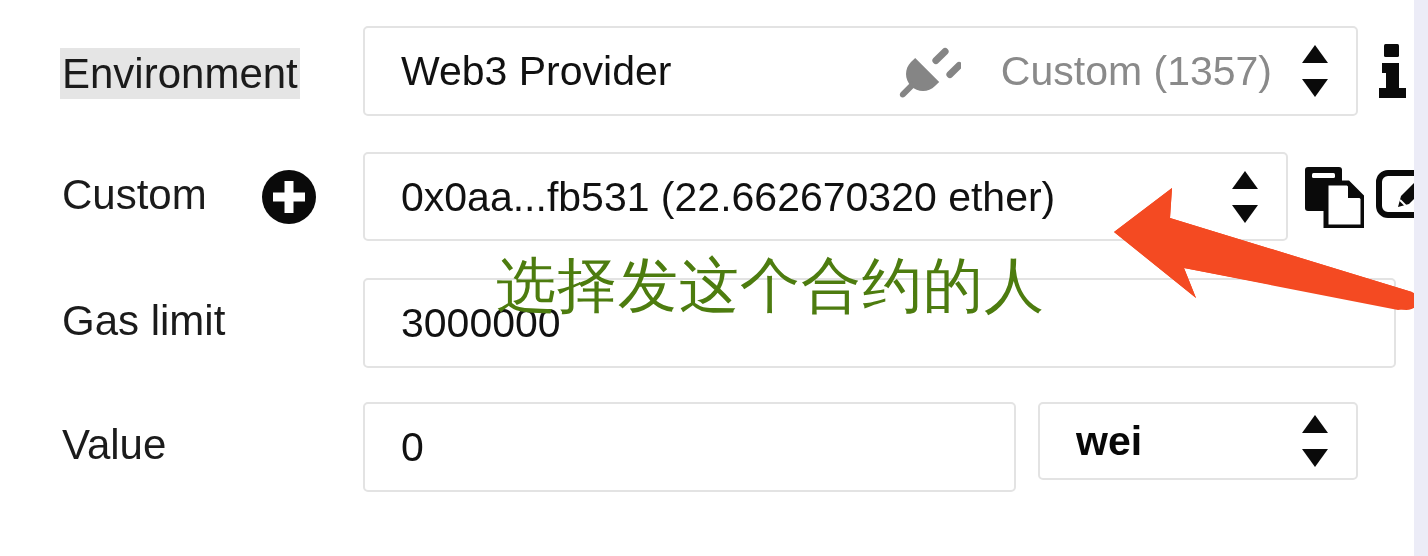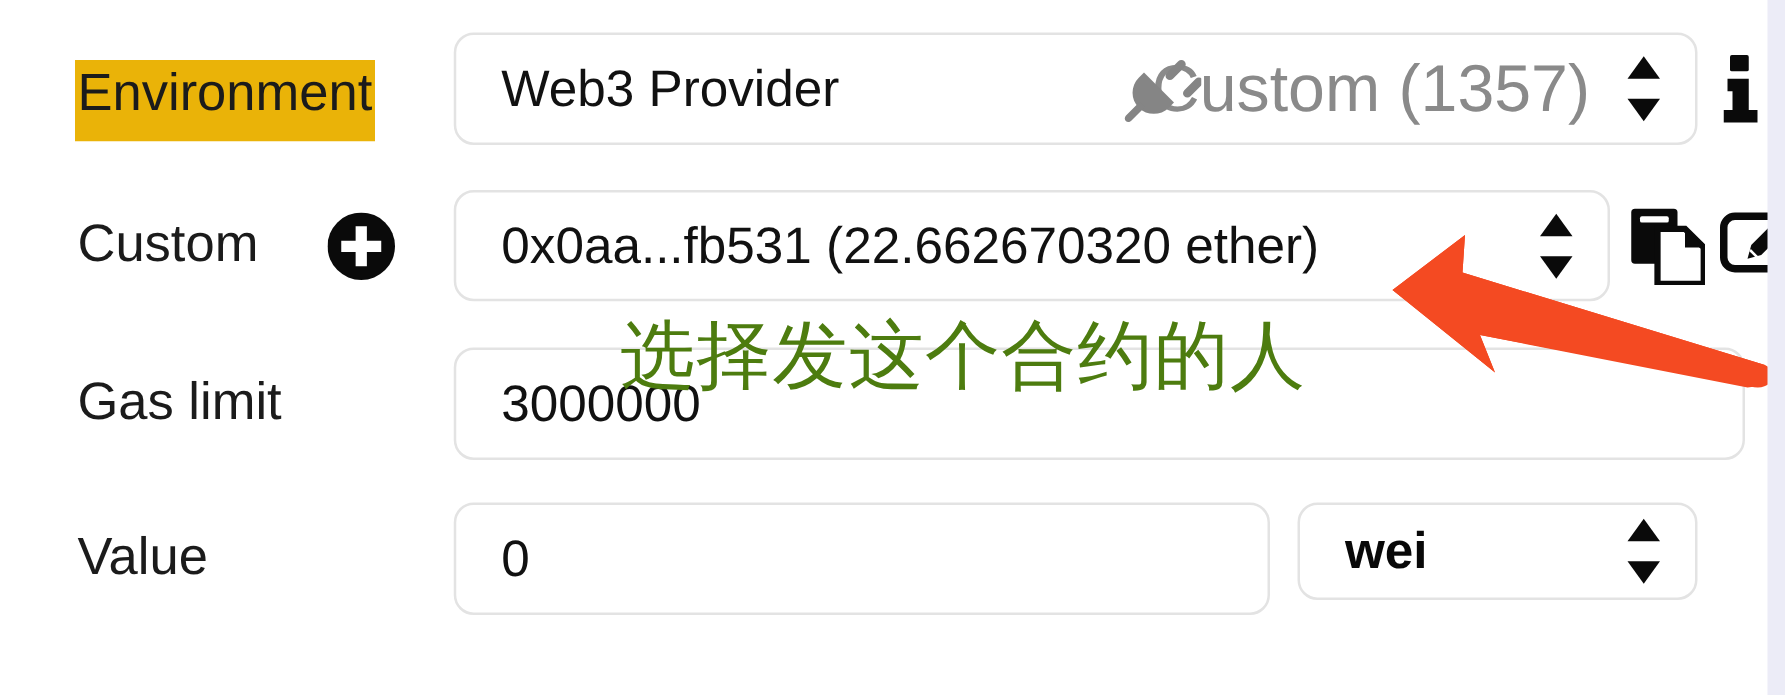--- a/index.html
+++ b/index.html
@@ -33,33 +33,33 @@
   .lbl {
     position: absolute;
     font-size: 42px;
     line-height: 1;
     color: #1b1b1b;
     white-space: nowrap;
     font-weight: 400;
   }
   .lbl-environment {
     left: 60px; top: 48px;
-    background: #eab308;
-    padding: 5px 2px 18px 2px;
+    background: #e5e5e5;
+    padding: 5px 2px 4px 2px;
   }
   .lbl-account   { left: 62px; top: 174px; }
   .lbl-gaslimit  { left: 62px; top: 300px; }
   .lbl-value     { left: 62px; top: 424px; }
 
   
   .field {
     position: absolute;
     background: #ffffff;
     border: 2px solid #e3e3e3;
-    border-radius: 16px;
+    border-radius: 5px;
   }
   .field-environment { left: 363px; top: 26px;  width: 995px; height: 90px; }
   .field-account     { left: 363px; top: 152px; width: 925px; height: 89px; }
   .field-gaslimit    { left: 363px; top: 278px; width: 1033px; height: 90px; }
   .field-value       { left: 363px; top: 402px; width: 653px; height: 90px; }
   .field-unit        { left: 1038px; top: 402px; width: 320px; height: 78px; }
 
   .field-text {
     position: absolute;
     left: 36px;
@@ -77,21 +77,21 @@
     position: absolute;
     right: 84px;
     top: 50%;
     transform: translateY(-50%);
     display: flex;
     align-items: center;
     gap: 22px;
     white-space: nowrap;
   }
   .env-net-name {
-    font-size: 53px;
+    font-size: 41px;
     line-height: 1;
     color: #8a8a8a;
   }
 
   
   .spinner {
     position: absolute;
     right: 28px;
     top: 50%;
     transform: translateY(-50%);

